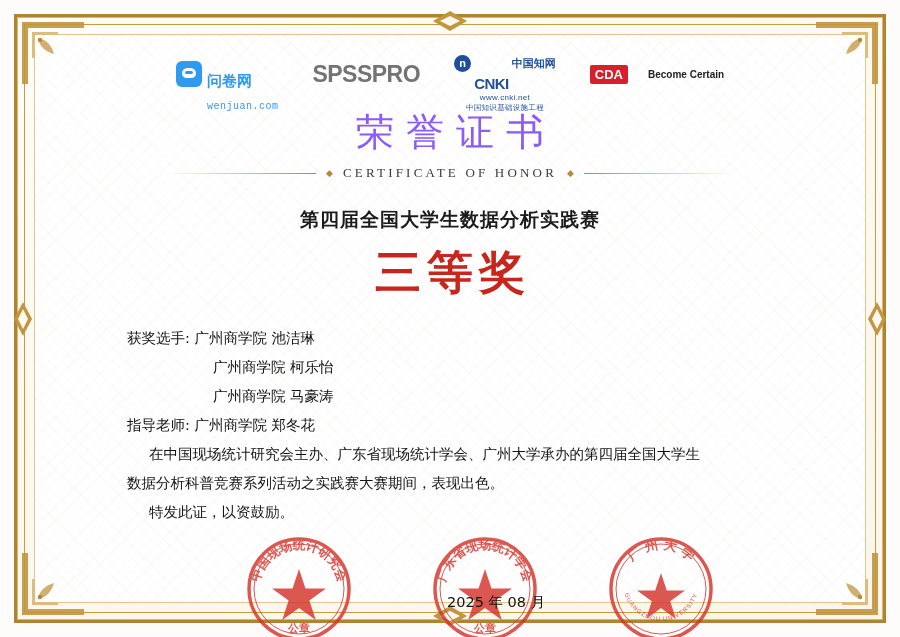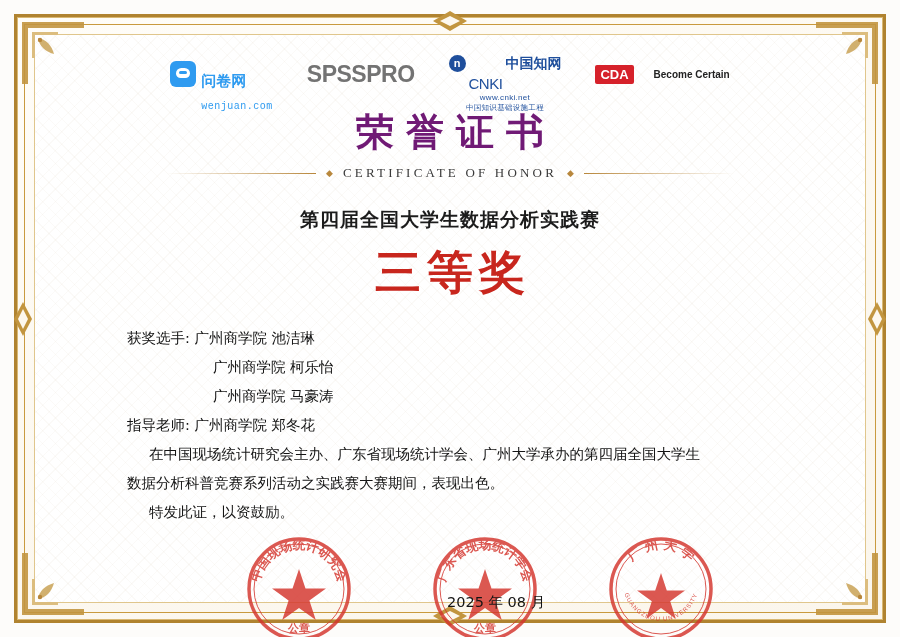--- a/index.html
+++ b/index.html
@@ -155,25 +155,25 @@
   .logo-cnki .circle {
     width: 17px; height: 17px; border-radius: 50%;
     background: #1f4f9c; color:#fff;
     font-family:"Liberation Sans", sans-serif;
     font-size: 11px; font-weight:700;
     display:flex; align-items:center; justify-content:center;
     line-height:1;
   }
   .logo-cnki .word {
     font-family:"Liberation Sans", sans-serif;
-    font-size: 15px; font-weight:400; color:#1f4f9c; letter-spacing:-.5px;margin-top:40px;
+    font-size: 15px; font-weight:700; color:#1f4f9c; letter-spacing:-.5px;margin-top:40px;
   }
   .logo-cnki .cn {
     font-family:Liberation Sans, sans-serif;
-    font-size: 14px; color:#1f4f9c; font-weight:700;text-align:right;
+    font-size: 11px; color:#1f4f9c; font-weight:700;text-align:right;
   }
   .logo-cnki .url {
     font-family:"Liberation Sans", sans-serif;
     font-size:8px; color:#1f4f9c; letter-spacing:.3px; margin-top:1px;
   }
   .logo-cnki .sub {
     font-family:"DejaVu Sans", sans-serif;
     font-size:7.5px; color:#1f4f9c; margin-top:1px; letter-spacing:.3px;
   }
 
@@ -189,24 +189,24 @@
   .logo-cda .tag {
     font-family:Liberation Sans, sans-serif;
     font-size:10px; color:#222; font-weight:700;
   }
 
   .title-cn {
     text-align: center;
     margin-top: 22px;
     font-family: "DejaVu Sans", sans-serif;
     font-size: 38px;
-    font-weight: 700;
+    font-weight: 400;
     letter-spacing: 12px;
     text-indent: 12px;
-    color: #701a75;
+    color: #8b5cf6;
     line-height: 1;
   }
 
   .title-en-row {
     display: flex;
     align-items: center;
     justify-content: center;
     gap: 10px;
     margin-top: 14px;
   }

